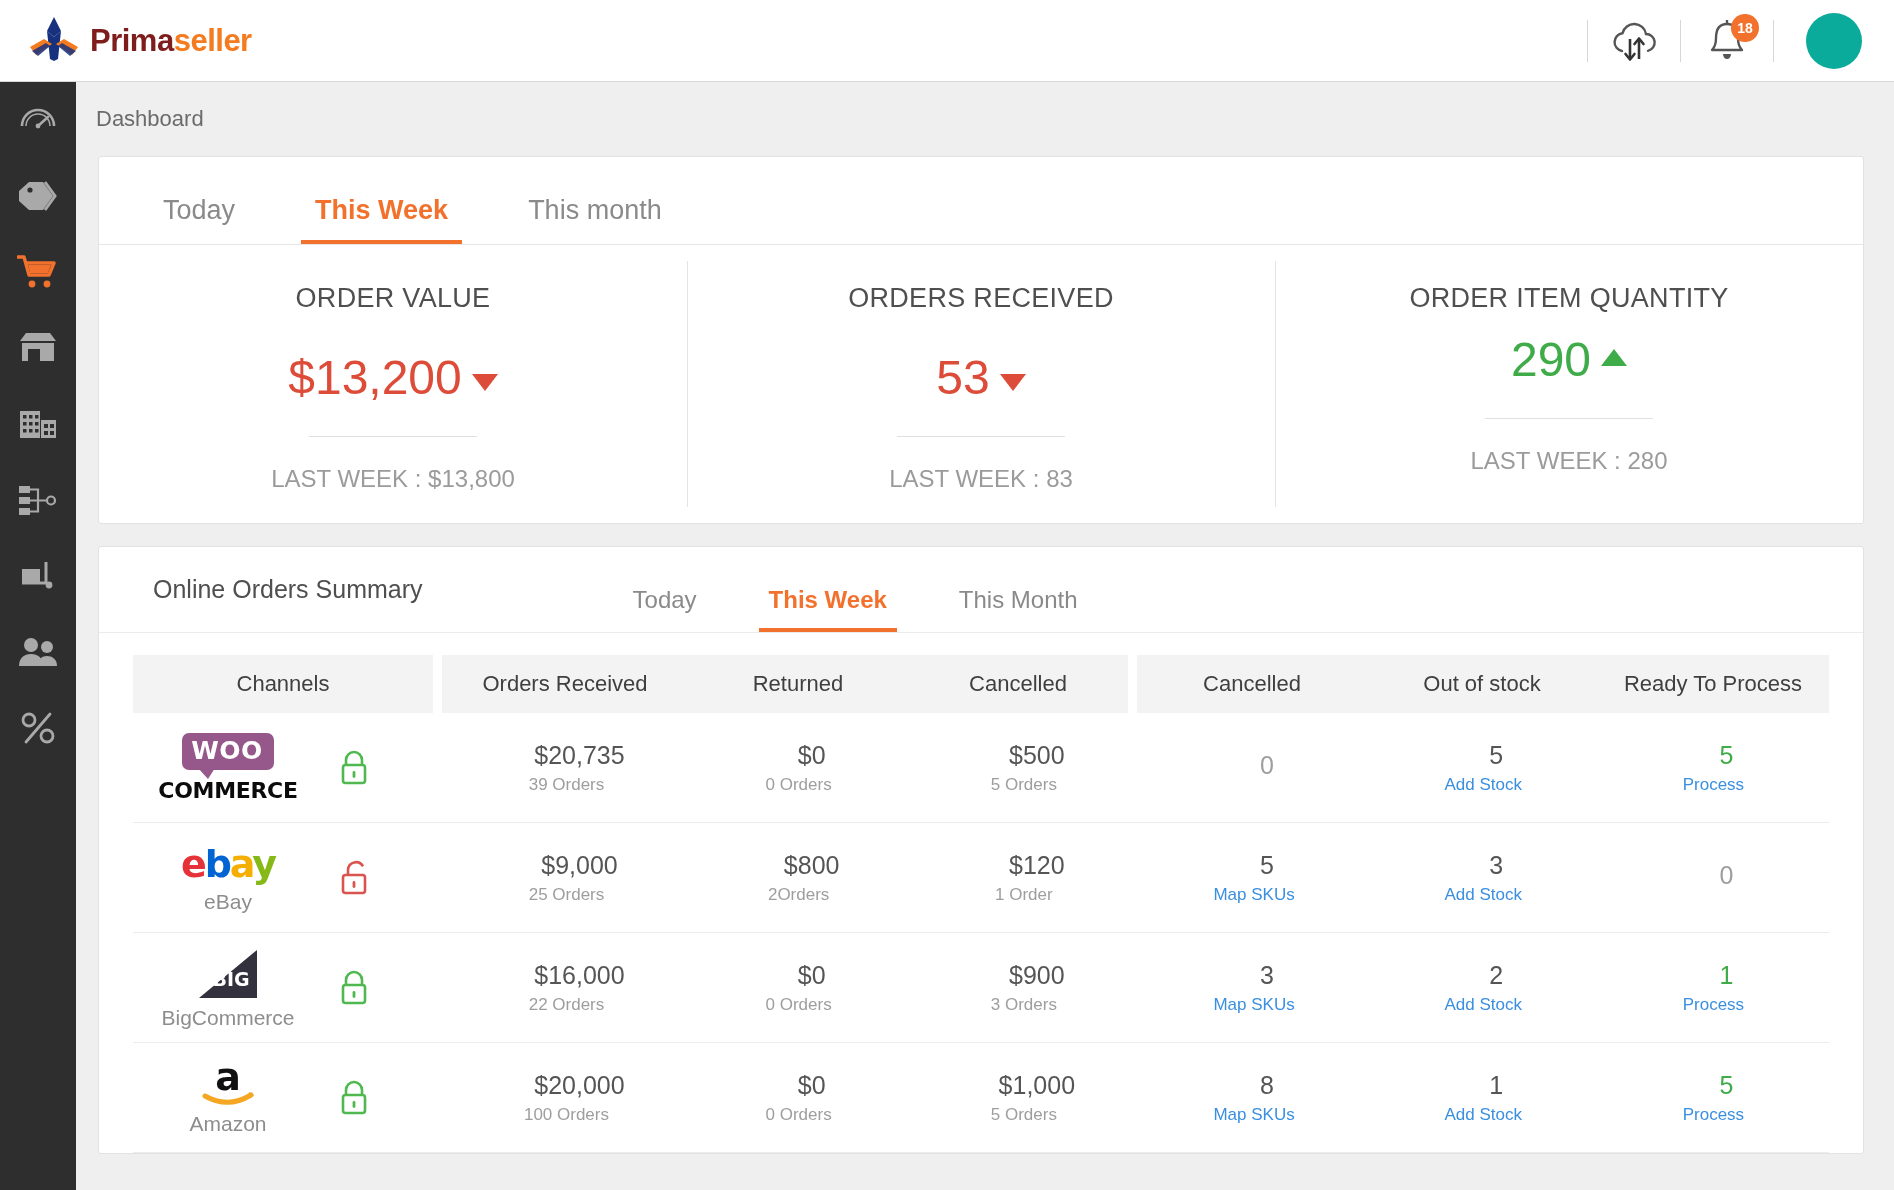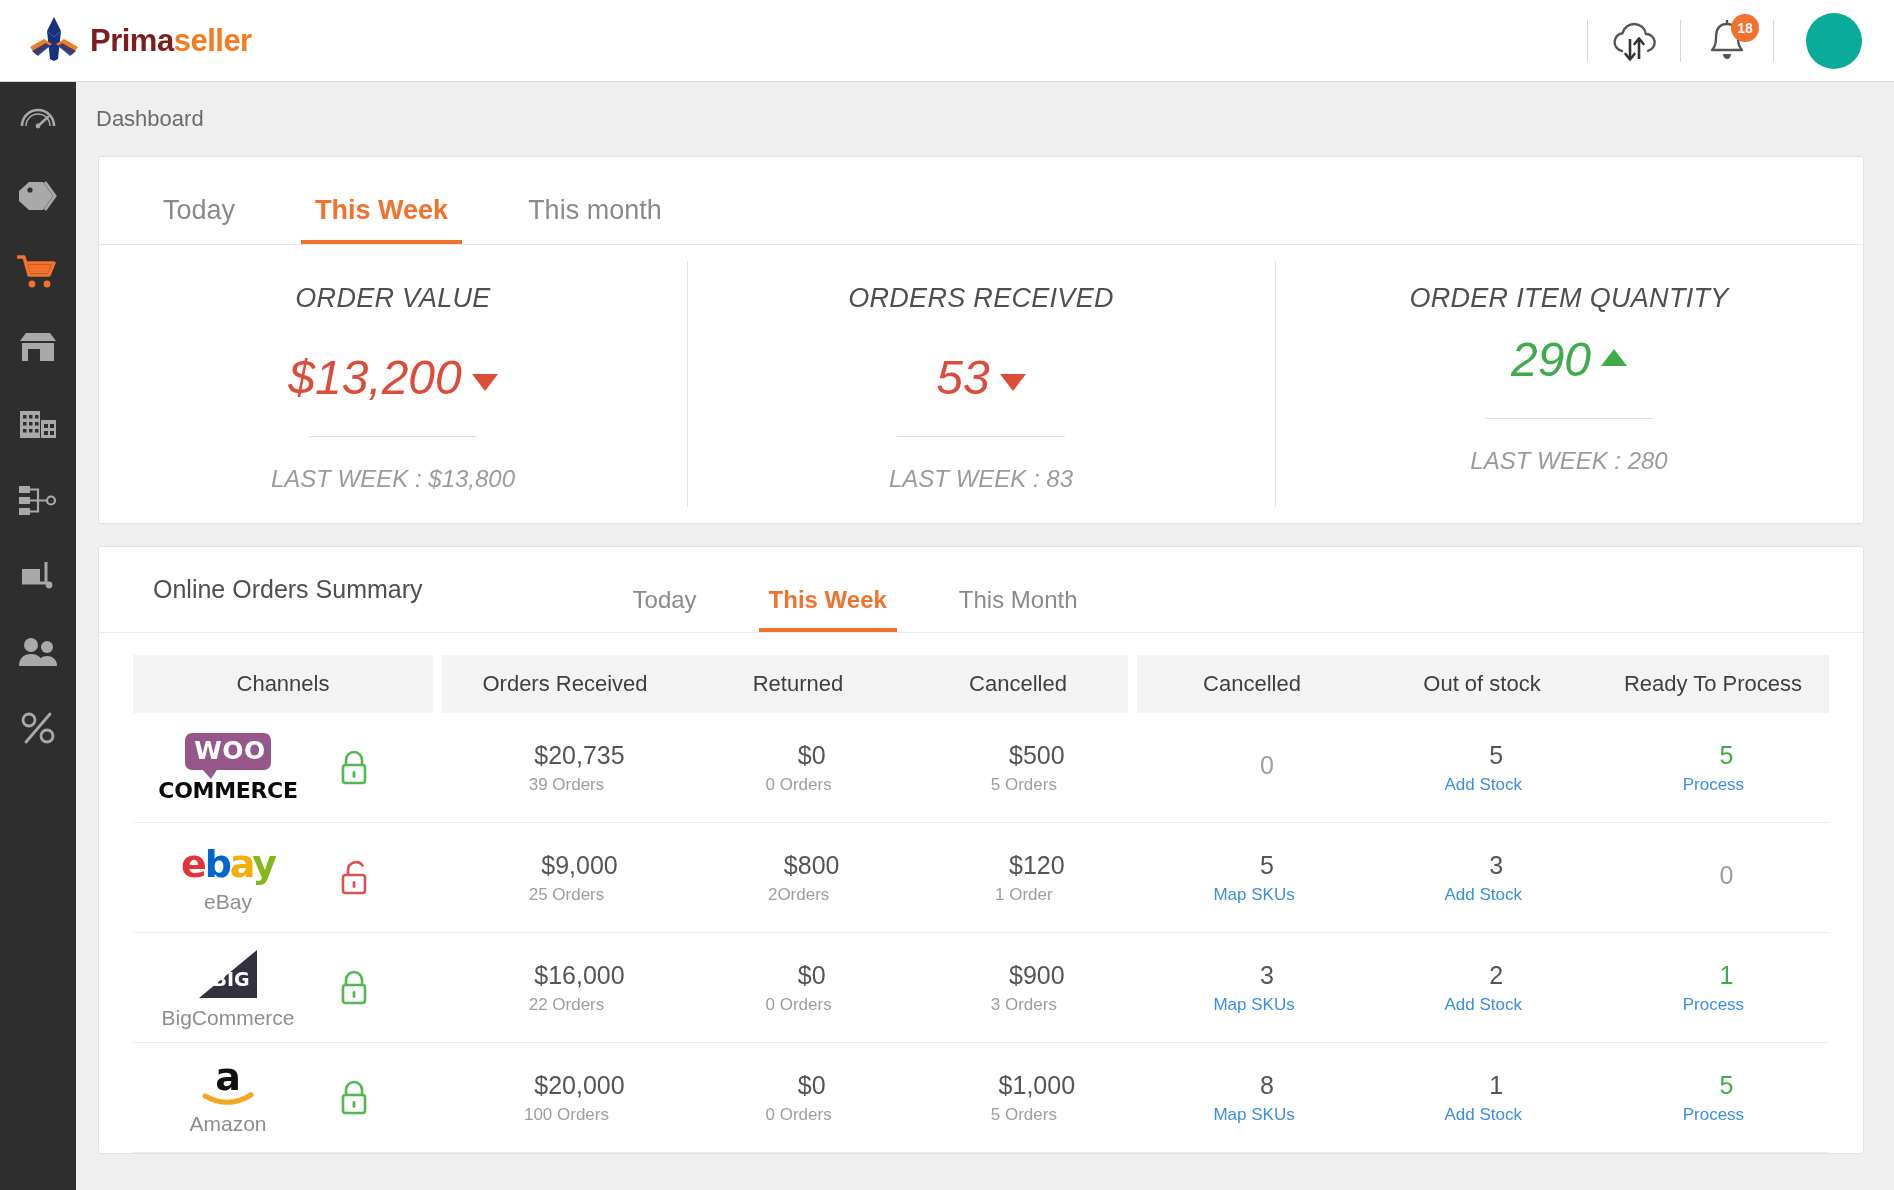--- a/index.html
+++ b/index.html
@@ -63,21 +63,21 @@
 
   
   .kpi-tabs { display: flex; align-items: flex-end; height: 88px; border-bottom: 1px solid #e6e6e6; padding-left: 50px; }
   .kpi-tab {
     font-size: 27px; color: #8a8a8a; padding: 0 14px 16px 14px; margin-right: 52px;
     cursor: pointer; border-bottom: 4px solid transparent; line-height: 1;
   }
   .kpi-tab.active { color: #f2712c; font-weight: bold; border-bottom-color: #f2712c; }
 
   .kpi-row { display: flex; height: 278px; }
-  .kpi-cell { flex: 1; display: flex; flex-direction: column; align-items: center; padding-top: 38px; position: relative; font-style: italic; }
+  .kpi-cell { flex: 1; display: flex; flex-direction: column; align-items: center; padding-top: 38px; position: relative; }
   .kpi-cell + .kpi-cell::before {
     content: ""; position: absolute; left: 0; top: 16px; bottom: 16px; width: 1px; background: #e4e4e4;
   }
   .kpi-title { font-size: 27px; color: #4f4f4f; letter-spacing: 0.3px; }
   .kpi-value {
     font-size: 48px; margin-top: 22px; display: flex; align-items: center; line-height: 1;
   }
   .kpi-value.down { color: #dd4b39; margin-top: 40px; }
   .kpi-value.up { color: #3fab49; }
   .tri { margin-left: 10px; width: 0; height: 0; }
@@ -111,21 +111,21 @@
   .v2 { font-size: 17px; color: #9e9e9e; margin-top: 4px; }
   .v2.link { color: #3a8fe0; cursor: pointer; }
 
   
   .ch-cell { display: flex; align-items: center; }
   .ch-logo { width: 190px; display: flex; flex-direction: column; align-items: center; justify-content: center; }
   .ch-name { font-size: 21px; color: #8d8d8d; margin-top: 4px; }
   .lock { width: 62px; display: flex; align-items: center; justify-content: center; }
 
   
-  .woo-box { background: #96588a; border-radius: 7px; padding: 3px 5px 5px 9px; position: relative; }
+  .woo-box { background: #96588a; border-radius: 7px; padding: 3px 11px 5px 9px; position: relative; }
   .woo-box span { color: #fff; font-size: 25px; font-weight: bold; font-family: "DejaVu Sans", sans-serif; letter-spacing: 0.5px; }
   .woo-tail { position: absolute; left: 16px; bottom: -9px; width: 0; height: 0;
     border-left: 10px solid transparent; border-right: 7px solid transparent; border-top: 11px solid #96588a; }
   .woo-word { font-size: 22px; font-weight: bold; color: #0b0b0b; letter-spacing: -0.3px; margin-top: 8px; font-family: "DejaVu Sans", sans-serif; }
   
   .ebay { font-size: 38px; font-weight: bold; letter-spacing: -2px; font-family: "DejaVu Sans", sans-serif; }
   .eb-e { color: #e53238; } .eb-b { color: #0064d2; } .eb-a { color: #f5af02; } .eb-y { color: #86b817; }
   
   .bc-mark { width: 86px; height: 56px; position: relative; }
 </style>

